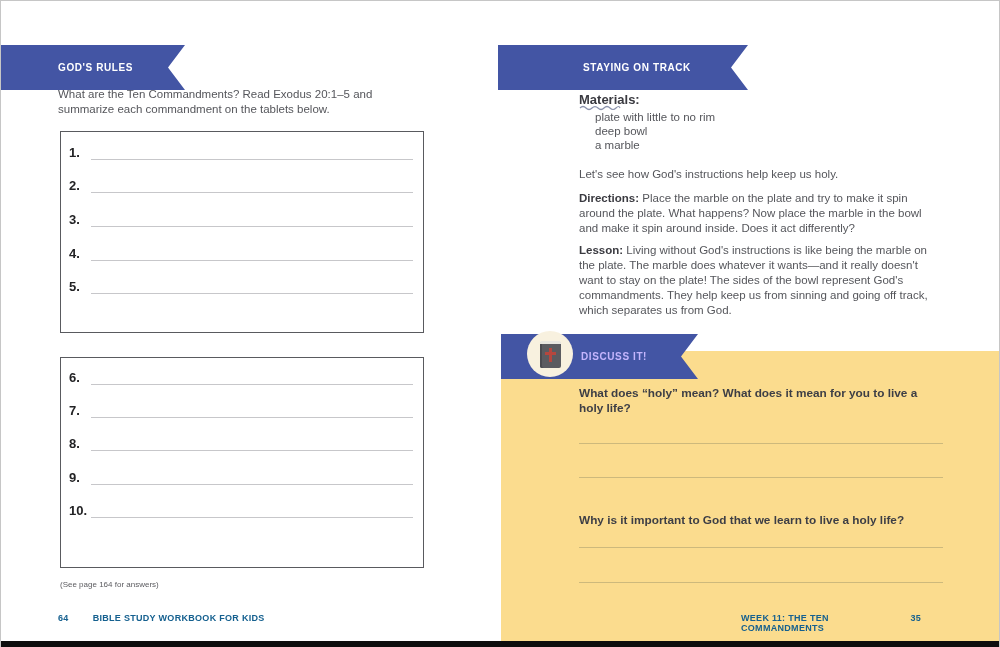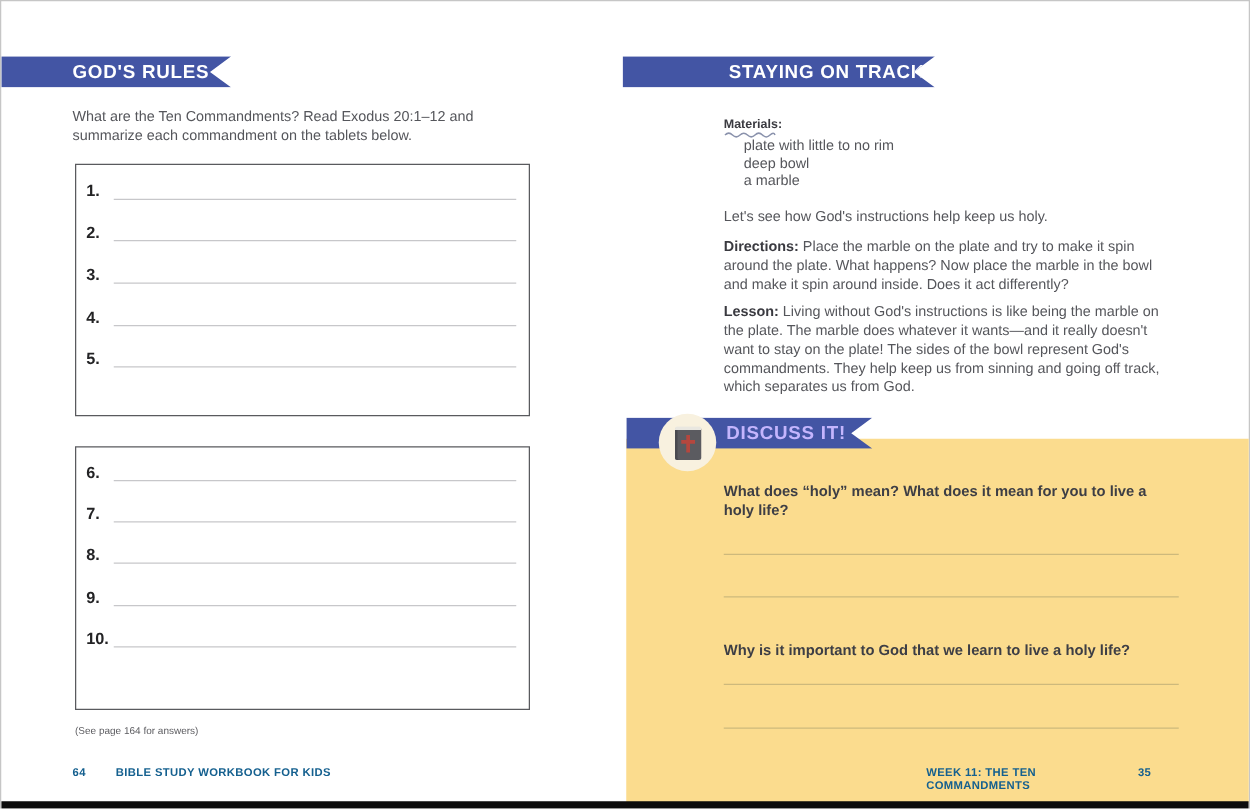--- a/index.html
+++ b/index.html
@@ -20,25 +20,25 @@
   .bottom-bar {
     position: absolute;
     left: 0; right: 0; bottom: 0;
     height: 6px;
     background: #0d0d0d;
   }
 
   
   .banner {
     position: absolute;
-    height: 25px;
+    height: 45px;
     background: var(--banner-blue, #4355a4);
     color: #ffffff;
     font-weight: bold;
-    font-size: 15px;
+    font-size: 10px;
     letter-spacing: 0.6px;
     display: flex;
     align-items: center;
     clip-path: polygon(0 0, 100% 0, calc(100% - 17px) 50%, 100% 100%, 0 100%);
   }
   .banner-left-page   { left: 0;   top: 44px;  width: 184px; padding-left: 57px; }
   .banner-right-page  { left: 497px; top: 44px; width: 250px; padding-left: 85px; }
   .banner-discuss     { left: 500px; top: 333px; width: 197px; padding-left: 80px; color: #c4b5fd; }
 
   
@@ -101,21 +101,21 @@
   .footer-left  { left: 57px; display: flex; gap: 24px; }
   .footer-right { left: 740px; width: 180px; display: flex; gap: 22px; }
 
   
   .rp { position: absolute; left: 578px; color: #55565b; font-size: 11.5px; line-height: 15px; }
 
   .materials-label {
     top: 91px;
     font-weight: bold;
     color: #3a3a40;
-    font-size: 10px;
+    font-size: 13px;
   }
   .wavy { position: absolute; left: 578px; top: 103px; }
 
   .materials-list { top: 109px; line-height: 14px; margin-left: 16px; }
   .lets-see { top: 166px; width: 372px; }
   .para { width: 358px; }
   .para b { color: #3a3a40; }
   .directions-para { top: 190px; }
   .lesson-para { top: 242px; }
 
@@ -185,21 +185,21 @@
 </style>
 </head>
 <body>
 
 <div class="spread">
 
   <div class="banner banner-left-page">
     <span class="banner-txt">GOD'S RULES</span>
   </div>
 
-  <p class="intro-left">What are the Ten Commandments? Read Exodus 20:1–12 and summarize each commandment on the tablets below.</p>
+  <p class="intro-left">What are the Ten Commandments? Read Exodus 20:1–5 and summarize each commandment on the tablets below.</p>
 
   <div class="tablet-box tablet-box-1">
     <div class="num-row r1">
       <span class="num">1.</span>
       <span class="writing-line"></span>
     </div>
     <div class="num-row r2">
       <span class="num">2.</span>
       <span class="writing-line"></span>
     </div>

